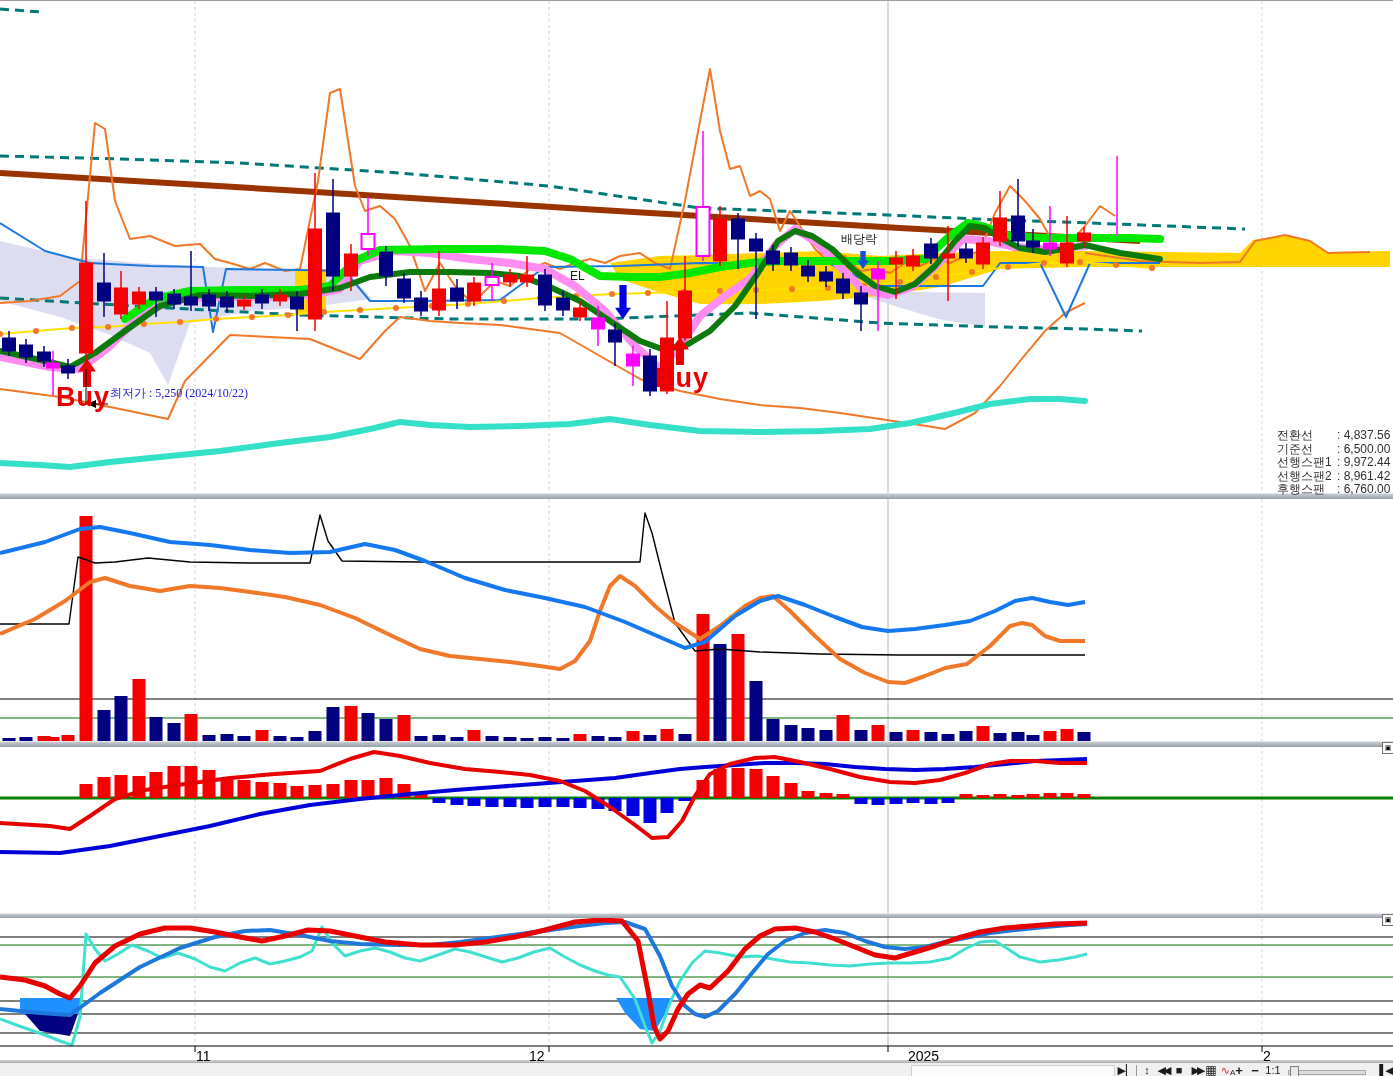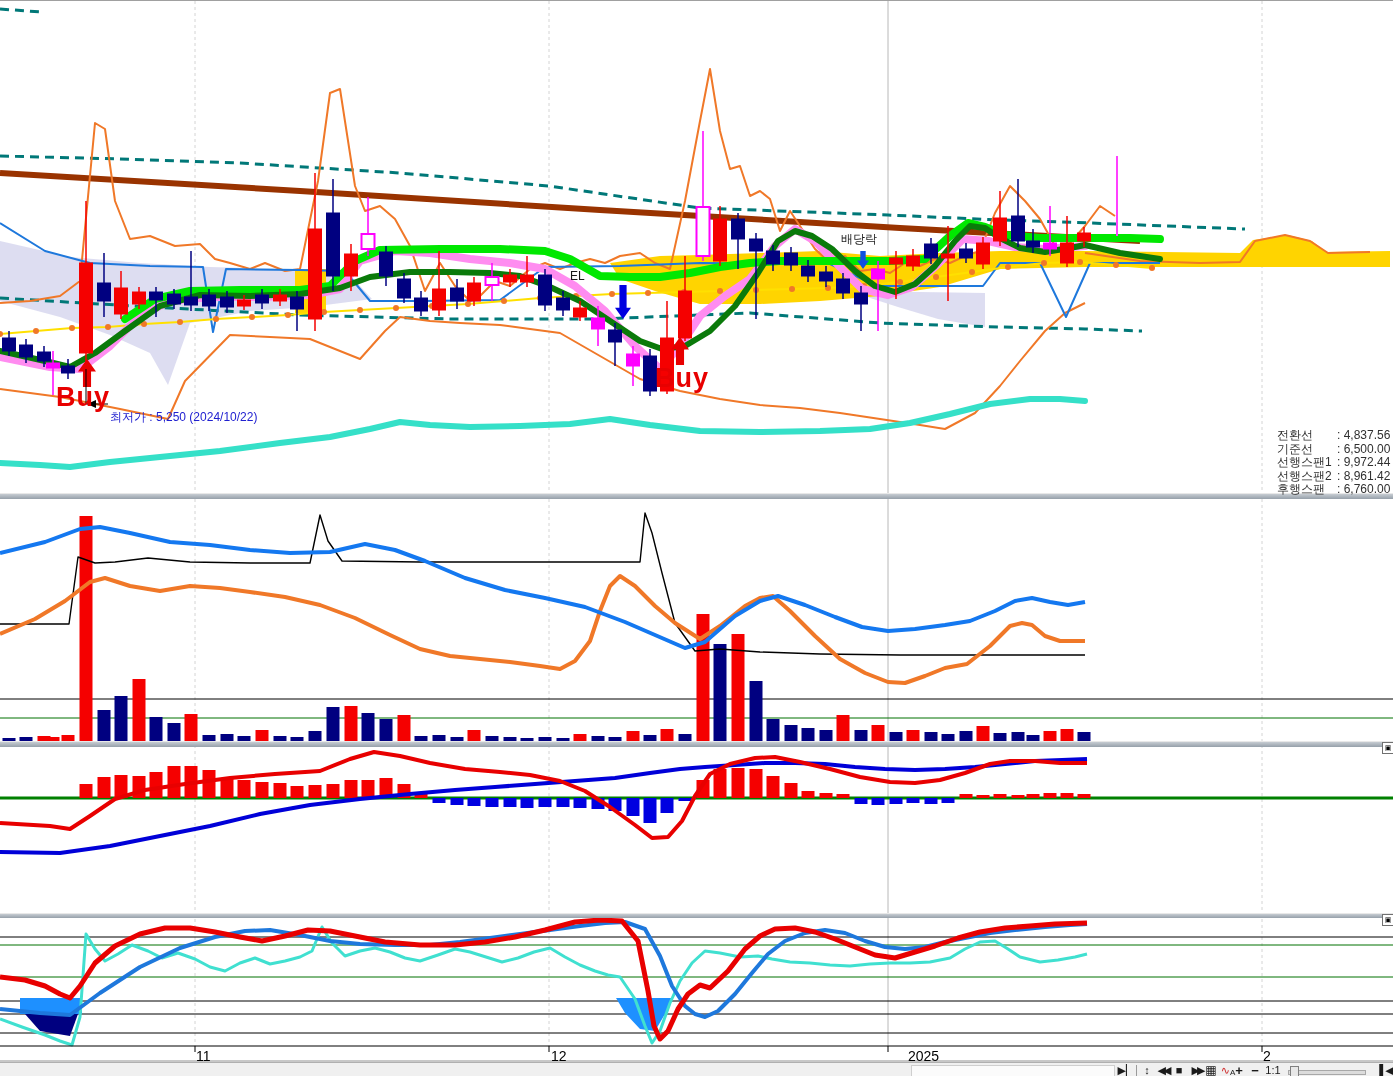--- a/index.html
+++ b/index.html
@@ -389,21 +389,21 @@
     </svg>
 
   <div class="sep" style="top:492px;height:5px;"></div>
   <div class="sep" style="top:740px;height:5px;"></div>
   <div class="sep" style="top:912px;height:4px;"></div>
   <div class="panel-btn" style="left:1382px;top:741px;">▣</div>
   <div class="panel-btn" style="left:1382px;top:913px;">▣</div>
 
   <div class="abs buy-label" style="left:56px;top:381px;">Buy</div>
   <div class="abs buy-label" style="left:655px;top:362px;">Buy</div>
-  <div class="abs low-note" style="left:110px;top:408px;">최저가 : 5,250 (2024/10/22)</div>
+  <div class="abs low-note" style="left:110px;top:384px;font-family:Liberation Serif, serif;">최저가 : 5,250 (2024/10/22)</div>
   <div class="abs small-note" style="left:570px;top:268px;">EL</div>
   <div class="abs small-note" style="left:841px;top:230px;">배당락</div>
 
   <div class="legend">
     <div class="row">
         <span class="lab">전환선</span>
         <span>: 4,837.56</span>
       </div>
     <div class="row">
         <span class="lab">기준선</span>
@@ -417,21 +417,21 @@
         <span class="lab">선행스팬2</span>
         <span>: 8,961.42</span>
       </div>
     <div class="row">
         <span class="lab">후행스팬</span>
         <span>: 6,760.00</span>
       </div>
   </div>
 
   <div class="axis-label" style="left:196px;">11</div>
-  <div class="axis-label" style="left:551px;">12</div>
+  <div class="axis-label" style="left:529px;">12</div>
   <div class="axis-label" style="left:908px;">2025</div>
   <div class="axis-label" style="left:1263px;">2</div>
 
   <div class="bottombar">
     <div class="sb-track"></div>
     <div class="tb" style="left:1117px;width:18px;">▶▏</div>
     <div class="tb-div" style="left:1136px;"></div>
     <div class="tb" style="left:1140px;width:14px;">↕</div>
     <div class="tb" style="left:1152px;width:22px;letter-spacing:-3px;">◀◀</div>
     <div class="tb" style="left:1172px;width:14px;">■</div>

